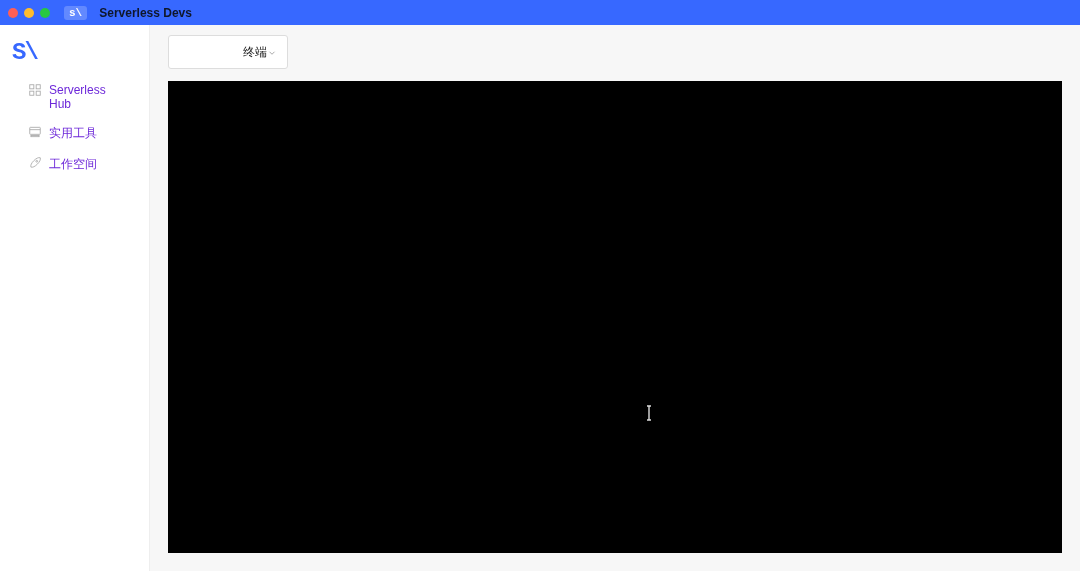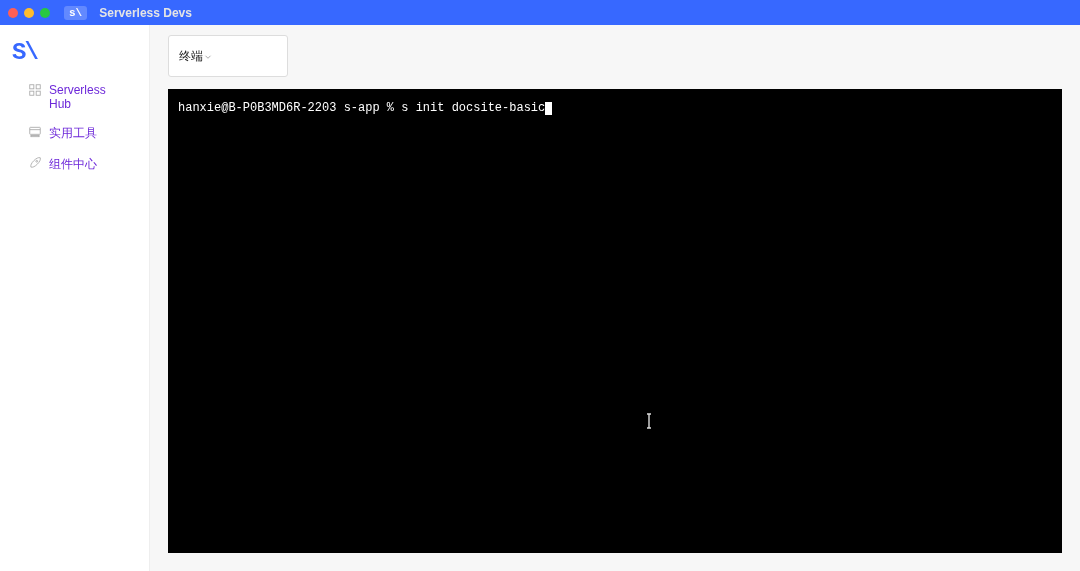--- a/index.html
+++ b/index.html
@@ -35,21 +35,21 @@
       background: rgba(255,255,255,0.22);
       color: #fff;
       font-size: 11px;
       font-weight: 700;
       padding: 1px 5px;
       border-radius: 3px;
       font-family: "Courier New", monospace;
     }
     .app-title {
       margin-left: 12px;
-      color: #e5e5e5;
+      color: #0f172a;
       font-size: 12px;
       font-weight: 700;
     }
     .body-wrap {
       display: flex;
       height: calc(100% - 25px);
       background: #fff;
     }
     .sidebar {
       width: 150px;
@@ -90,27 +90,27 @@
     }
     .main {
       flex: 1;
       padding: 10px 18px 18px 18px;
       display: flex;
       flex-direction: column;
       background: #f7f7f7;
     }
     .mode-select {
       width: 120px;
-      height: 42px;
+      height: 34px;
       background: #fff;
       border: 1px solid #ddd;
       border-radius: 3px;
       display: flex;
       align-items: center;
-      justify-content: flex-start;
+      justify-content: flex-end;
       padding: 0 10px;
       cursor: pointer;
       font-size: 12px;
       color: #222;
       margin-bottom: 12px;
     }
     .chevron-down {
       width: 10px;
       height: 10px;
       display: inline-block;
@@ -204,38 +204,35 @@
     </div>
 
 
     <div class="sidebar-item">
       <span class="sidebar-icon">
         <svg viewBox="0 0 24 24">
             <path d="M5 19c-1-3 1-7 5-11s8-6 11-5c1 3-1 7-5 11s-8 6-11 5z"></path>
             <circle cx="15" cy="9" r="1.5"></circle>
           </svg>
       </span>
-      <span>组件中心</span>
+      <span>工作空间</span>
     </div>
   </div>
 
   <div class="main">
     <div class="mode-select">
       <span>终端</span>
       <span class="chevron-down">
         <svg viewBox="0 0 24 24">
             <polyline points="6 9 12 15 18 9"></polyline>
           </svg>
       </span>
     </div>
 
     <div class="terminal">
-      <div class="term-line">
-        <span>hanxie@B-P0B3MD6R-2203 s-app % </span><span>s init docsite-basic</span><span class="term-cursor"></span>
-      </div>
       <div class="ibeam-cursor">
         <svg viewBox="0 0 12 16" width="12" height="16">
           <path d="M4 1 h4 M6 1 v14 M4 15 h4"></path>
         </svg>
       </div>
     </div>
   </div>
 </div>
 
 </body></html>

